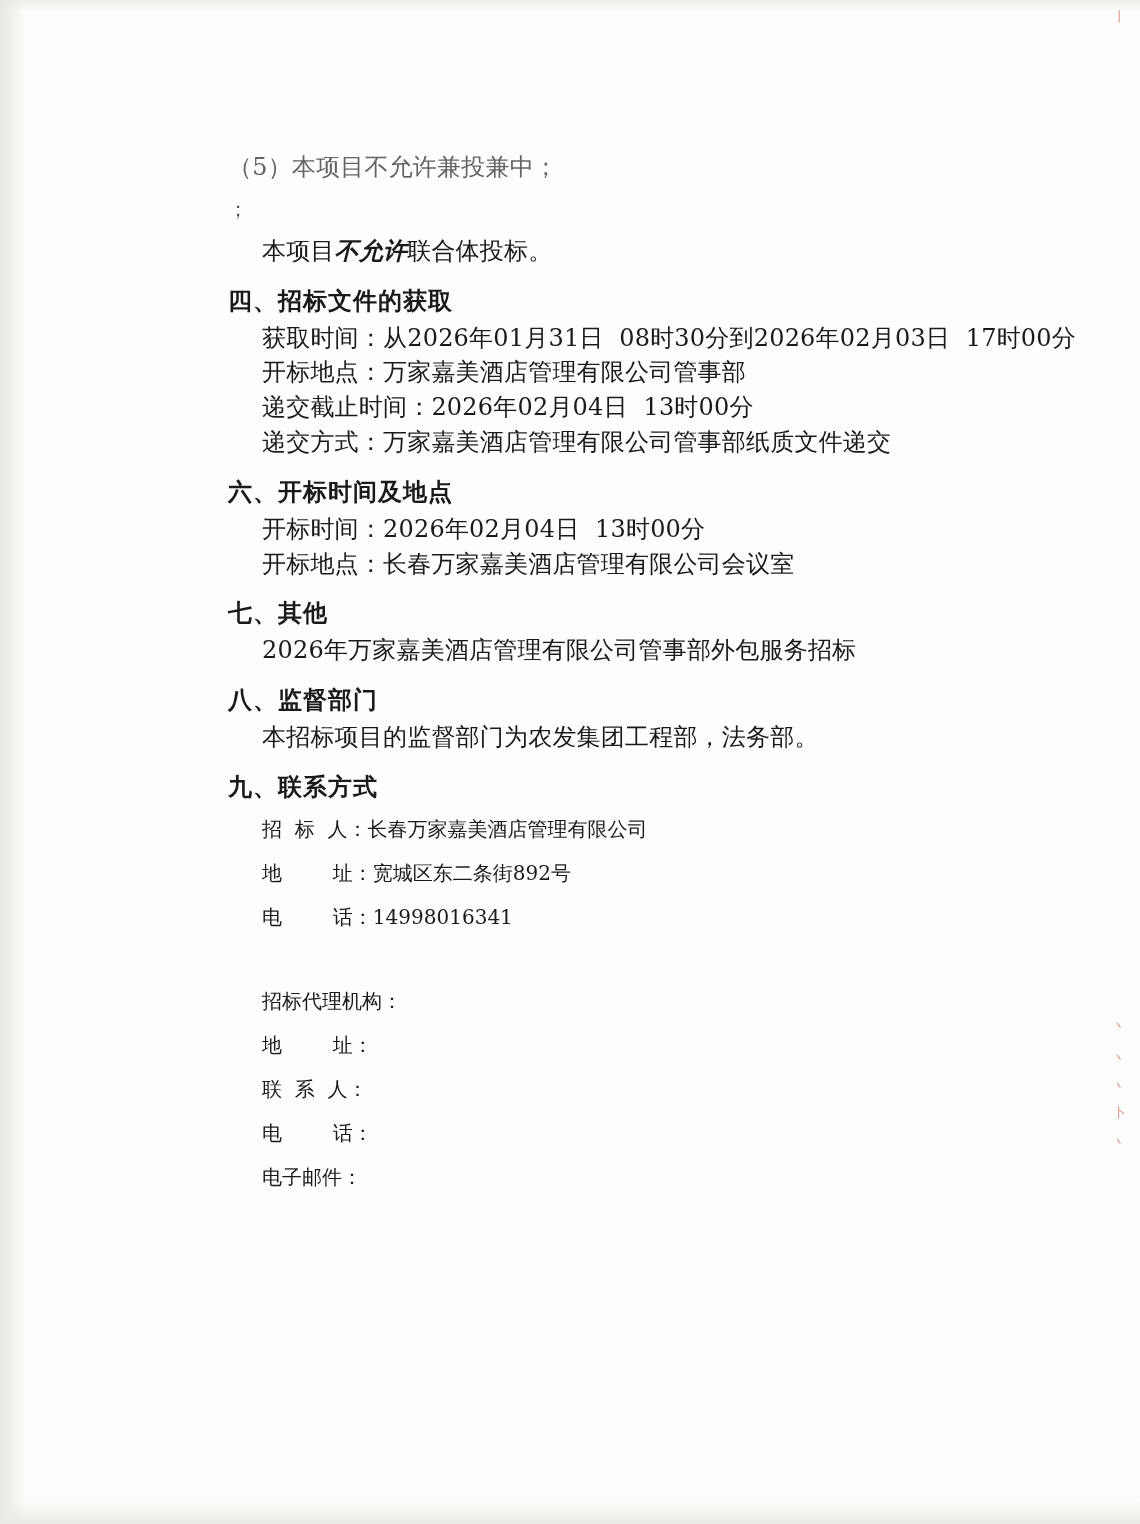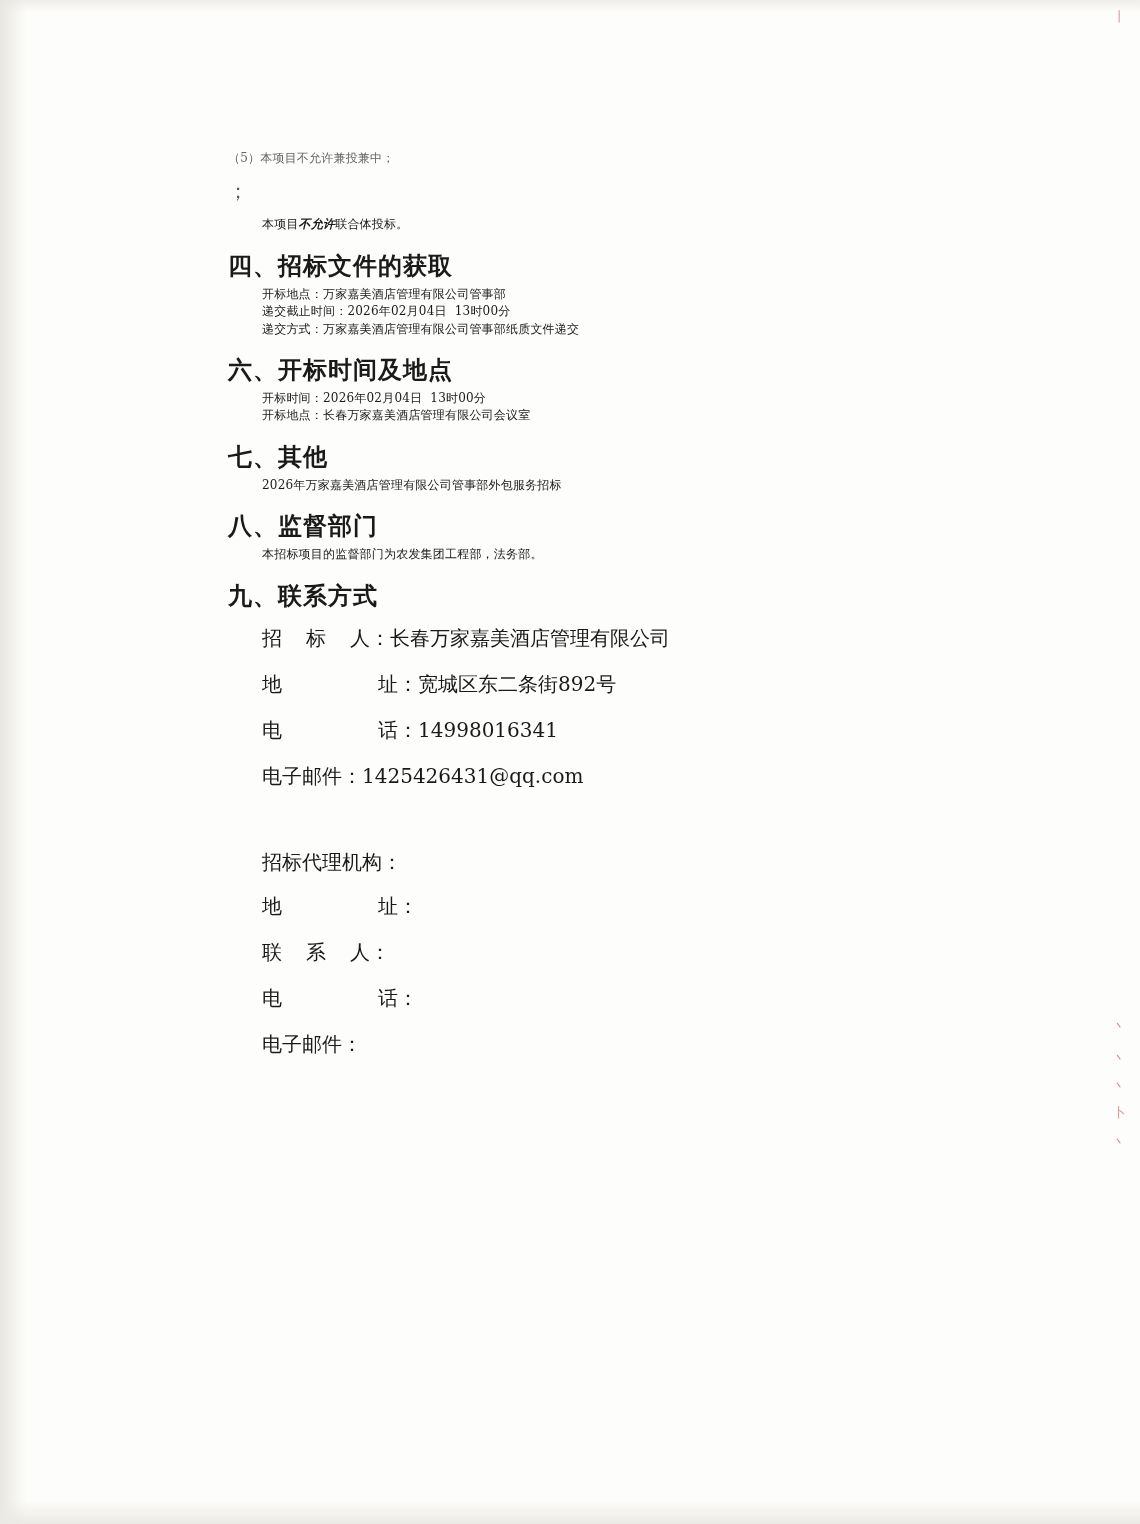--- a/index.html
+++ b/index.html
@@ -39,21 +39,21 @@
     background: linear-gradient(to bottom, #f0eeea, rgba(255,255,255,0));
     pointer-events: none;
   }
   .content {
     position: absolute;
     left: 228px;
     top: 150px;
     width: 760px;
   }
   .line {
-    font-size: 12px;
+    font-size: 24px;
     line-height: 1.45;
     white-space: pre;
     letter-spacing: 0.2px;
   }
   .sect-head {
     font-weight: bold;
     font-size: 24px;
     margin-top: 16px;
     margin-bottom: 4px;
     letter-spacing: 1px;
@@ -80,21 +80,20 @@
   }
   .contact-row {
     font-size: 20px;
     line-height: 2.2;
     white-space: pre;
     padding-left: 34px;
   }
   .label-sp {
     display: inline-block;
     min-width: 96px;
-    font-family: Liberation Mono, monospace;
   }
   
   .stamp {
     position: absolute;
     right: 14px;
     color: #c23a3a;
     font-size: 13px;
     opacity: 0.55;
     font-family: "DejaVu Sans", sans-serif;
   }
@@ -124,41 +123,41 @@
 
     <div class="line indent0 faded">（5）本项目不允许兼投兼中；</div>
 
     <div class="gap-sm"></div>
     <div class="line semicolon">；</div>
 
     <div class="gap-sm"></div>
     <div class="line indent1"><span>本项目</span><span class="ital-bold">不允许</span><span>联合体投标。</span></div>
 
     <div class="sect-head">四、招标文件的获取</div>
+    <div class="line indent1">获取时间：从2026年01月31日  08时30分到2026年02月03日  17时00分</div>
     <div class="line indent1">开标地点：万家嘉美酒店管理有限公司管事部</div>
 
     <div class="line indent1">递交截止时间：2026年02月04日  13时00分</div>
     <div class="line indent1">递交方式：万家嘉美酒店管理有限公司管事部纸质文件递交</div>
 
     <div class="sect-head">六、开标时间及地点</div>
     <div class="line indent1">开标时间：2026年02月04日  13时00分</div>
     <div class="line indent1">开标地点：长春万家嘉美酒店管理有限公司会议室</div>
 
     <div class="sect-head">七、其他</div>
     <div class="line indent1">2026年万家嘉美酒店管理有限公司管事部外包服务招标</div>
 
     <div class="sect-head">八、监督部门</div>
     <div class="line indent1">本招标项目的监督部门为农发集团工程部，法务部。</div>
 
     <div class="sect-head">九、联系方式</div>
 
     <div class="contact-row"><span class="label-sp">招  标  人：</span><span>长春万家嘉美酒店管理有限公司</span></div>
     <div class="contact-row"><span class="label-sp">地        址：</span><span>宽城区东二条街892号</span></div>
     <div class="contact-row"><span class="label-sp">电        话：</span><span class="mono-ish">14998016341</span></div>
-    <div class="contact-row"><span class="label-sp">电子邮件：</span><span class="mono-ish">1425426431@qq.com</span></div>
 
     <div class="gap-lg"></div>
 
     <div class="contact-row"><span>招标代理机构：</span><span></span></div>
     <div class="contact-row"><span class="label-sp">地        址：</span><span></span></div>
     <div class="contact-row"><span class="label-sp">联  系  人：</span><span></span></div>
     <div class="contact-row"><span class="label-sp">电        话：</span><span></span></div>
     <div class="contact-row"><span class="label-sp">电子邮件：</span><span></span></div>
 
   </div>

